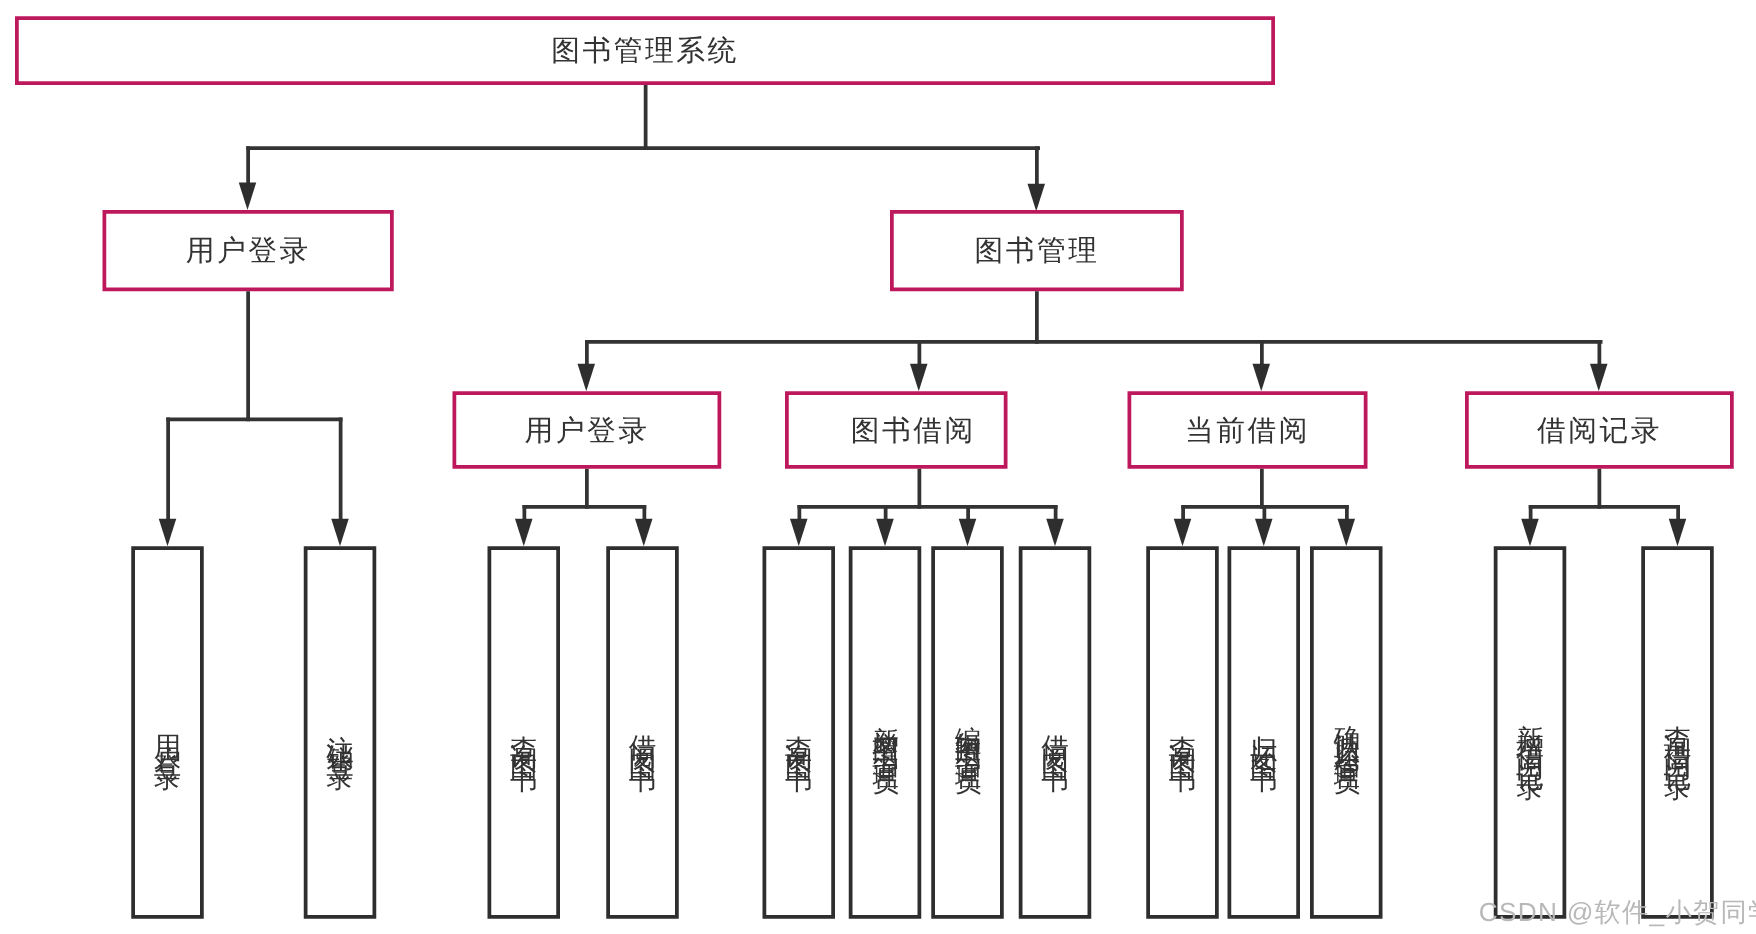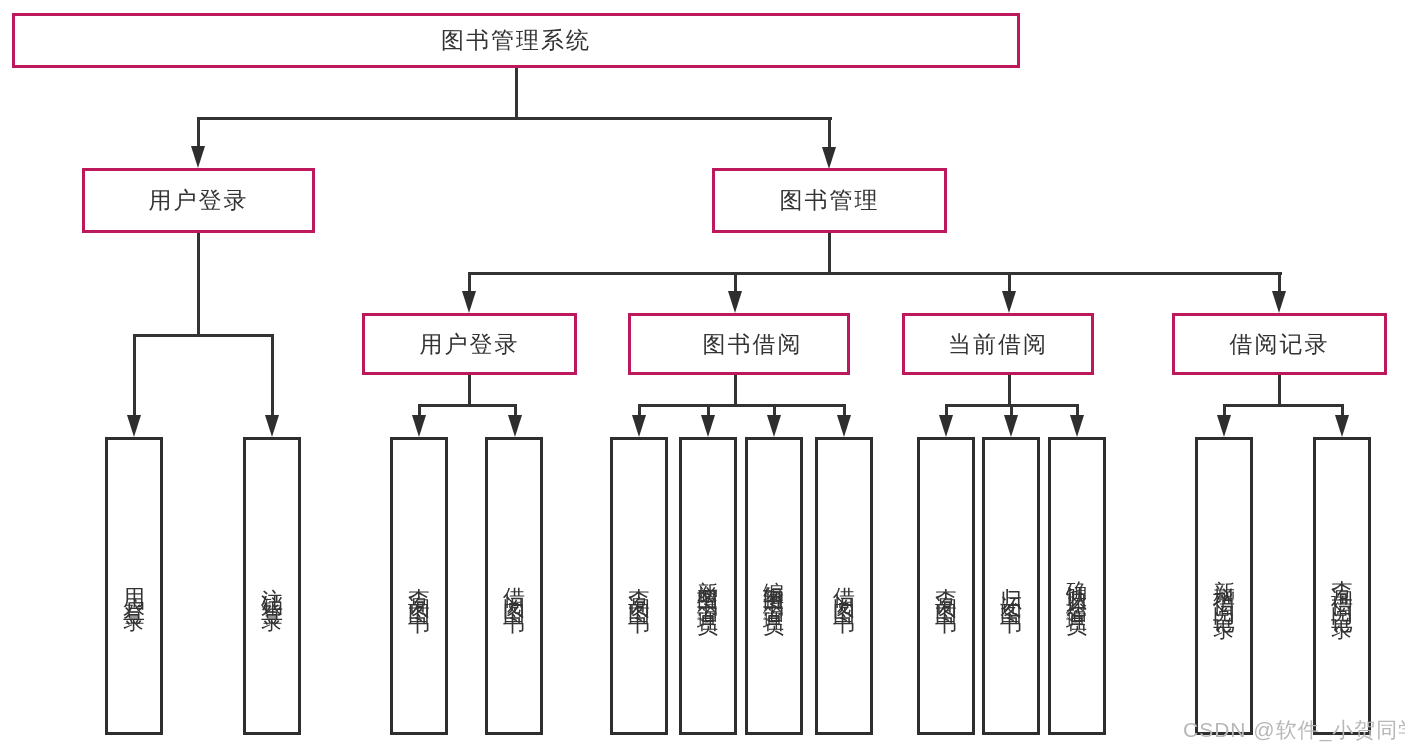--- a/index.html
+++ b/index.html
@@ -104,21 +104,21 @@
   <div class="line" style="left:734px; top:272px; width:3px; height:23px;"></div>
   <div class="arrow" style="left:728px; top:291px;"></div>
   <div class="line" style="left:1008px; top:272px; width:3px; height:23px;"></div>
   <div class="arrow" style="left:1002px; top:291px;"></div>
   <div class="line" style="left:1278px; top:272px; width:3px; height:23px;"></div>
   <div class="arrow" style="left:1272px; top:291px;"></div>
 
   <div class="box" style="left:362px; top:313px; width:215px; height:62px;">
     <span>用户登录</span>
   </div>
-  <div class="box" style="left:628px; top:313px; width:222px; height:62px;padding-left:27px;">
+  <div class="box" style="left:628px; top:313px; width:178px; height:62px;padding-left:27px;">
     <span>图书借阅</span>
   </div>
   <div class="box" style="left:902px; top:313px; width:192px; height:62px;">
     <span>当前借阅</span>
   </div>
   <div class="box" style="left:1172px; top:313px; width:215px; height:62px;">
     <span>借阅记录</span>
   </div>
 
   <div class="line" style="left:468px; top:375px; width:3px; height:32px;"></div>

